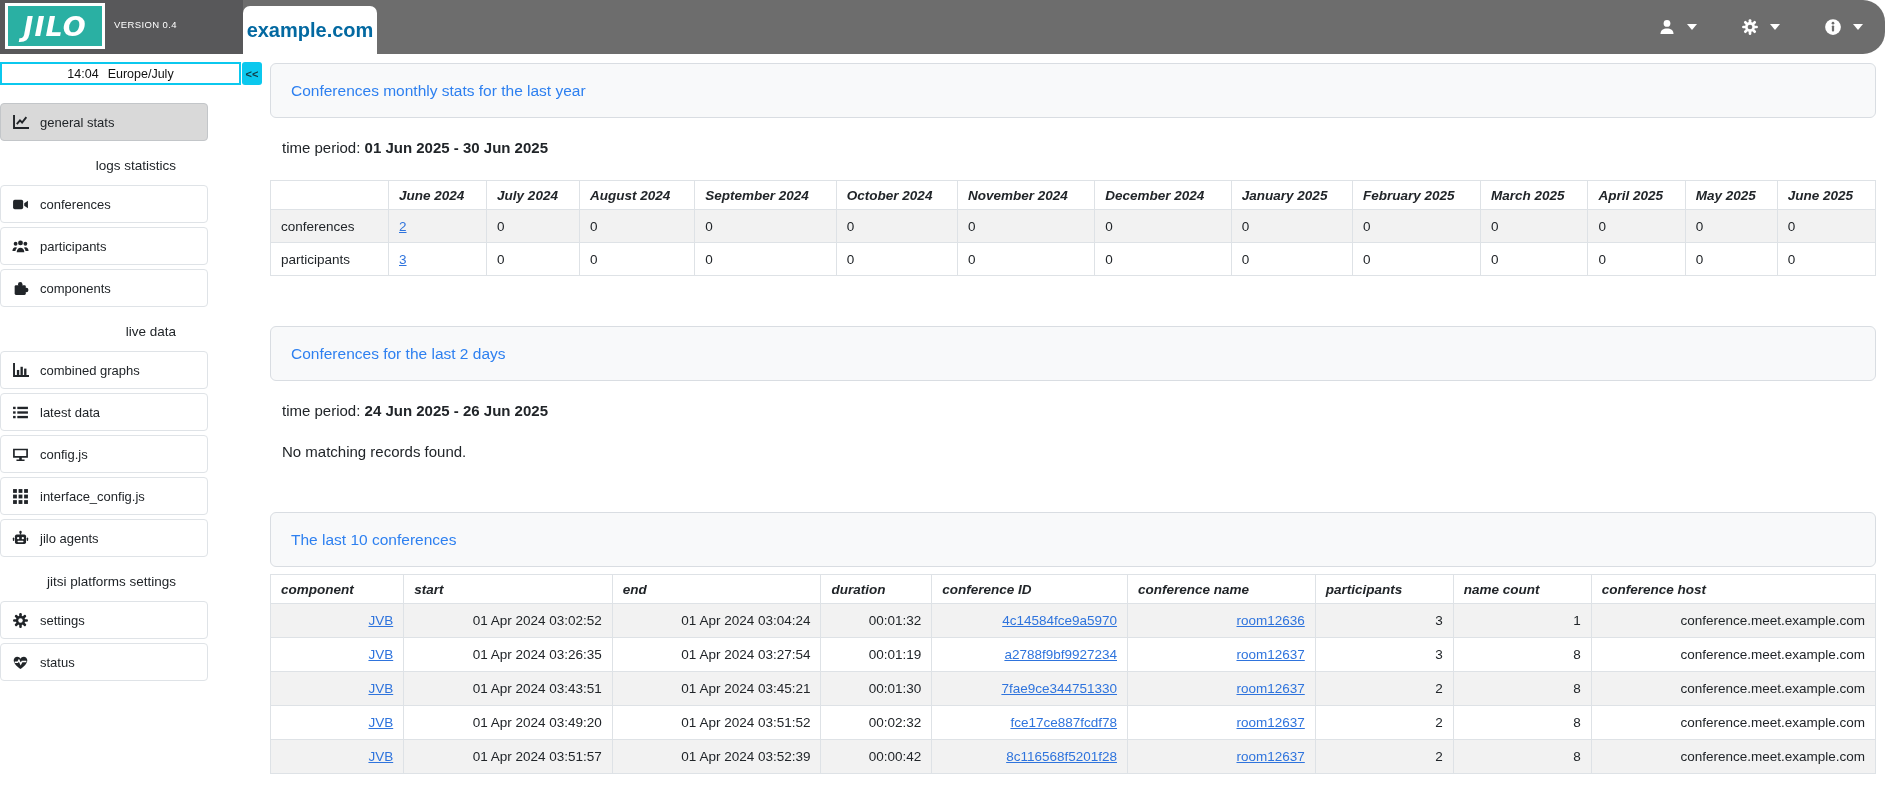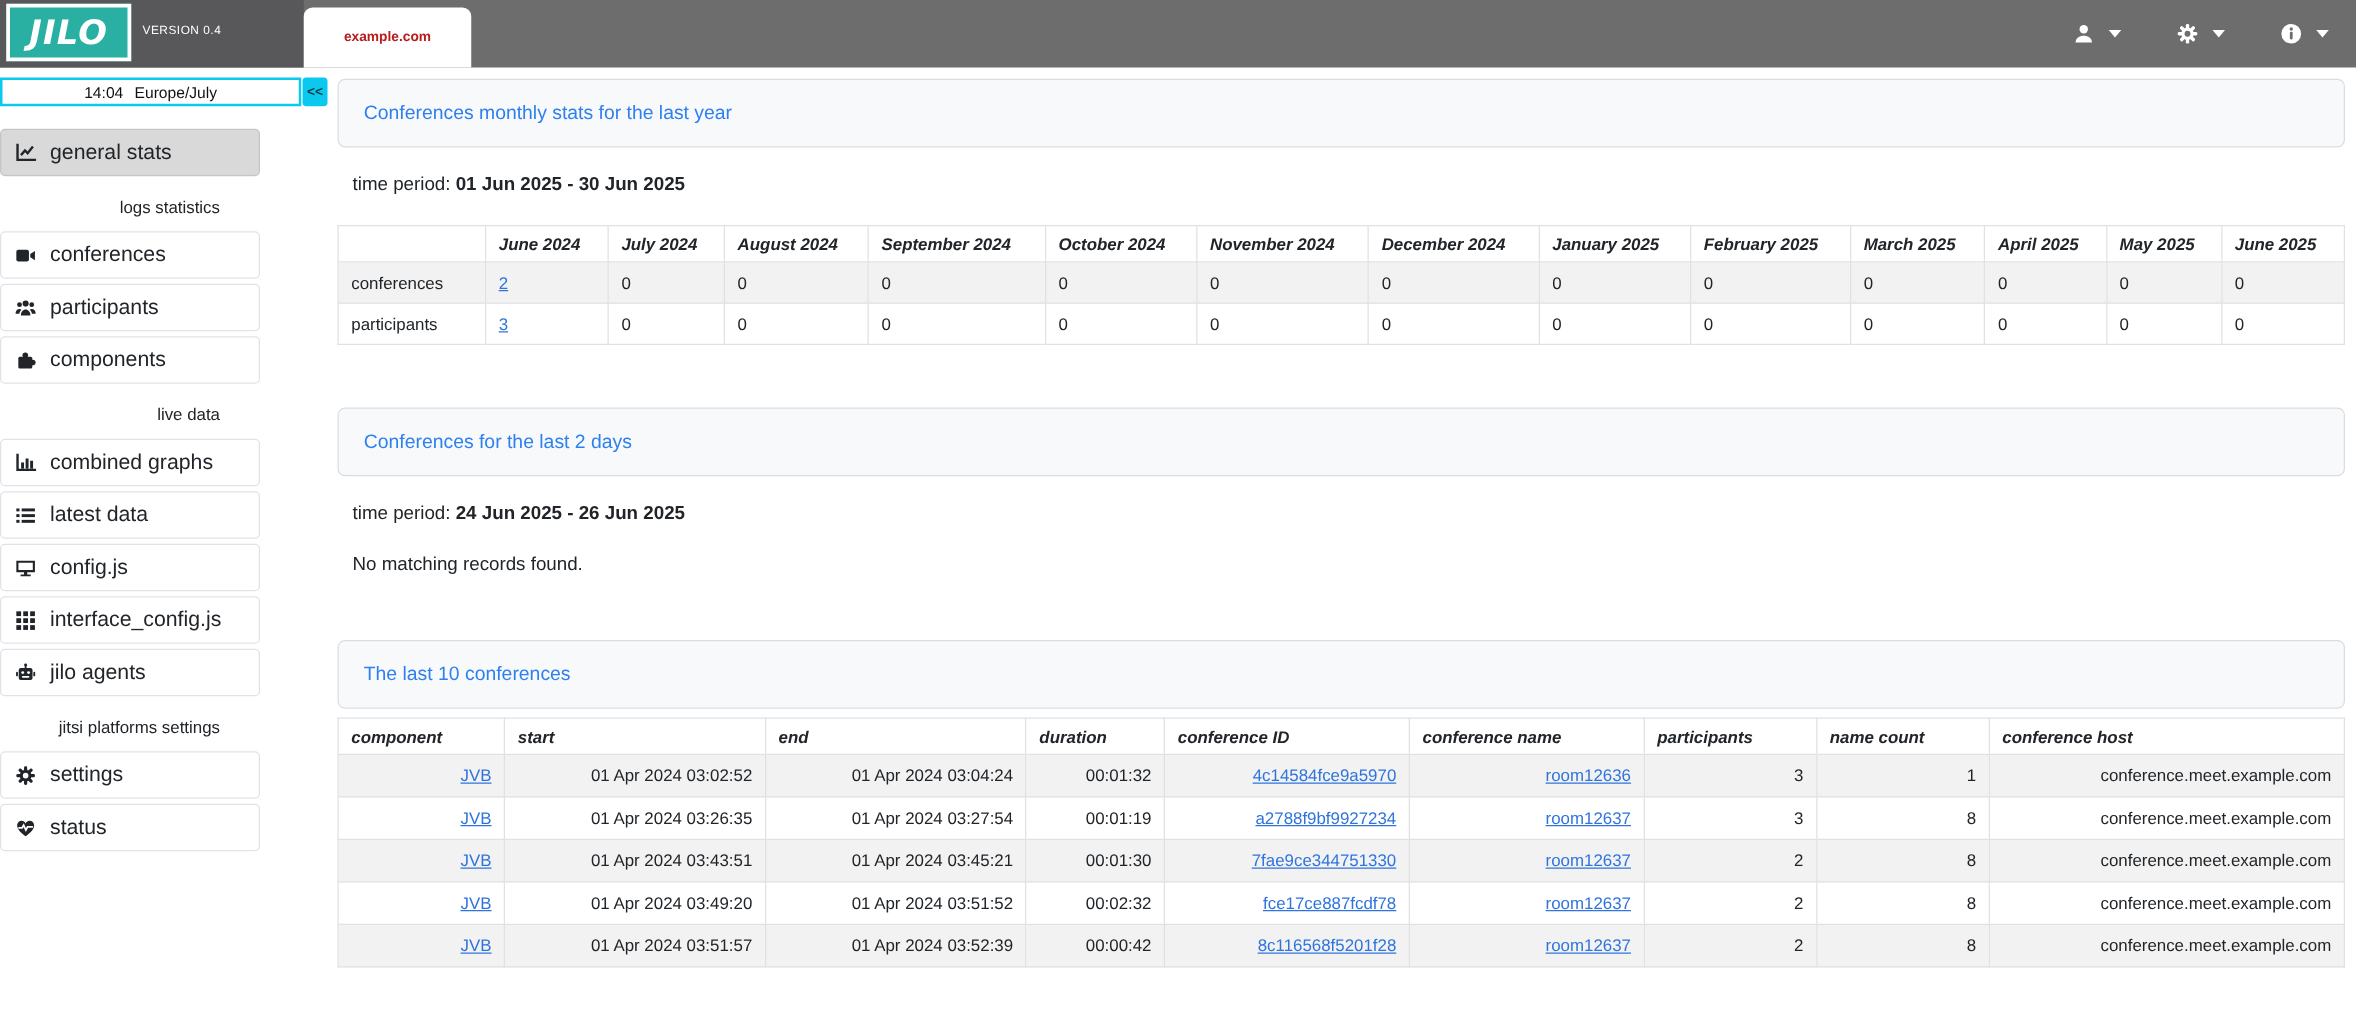--- a/index.html
+++ b/index.html
@@ -8,33 +8,33 @@
     background: #fff; color: #212529;
     font-family: "Liberation Sans", "DejaVu Sans", sans-serif;
   }
   :root {
     --teal: #2ab0a3; --bar: #6d6d6d; --bar-dark: #58585a;
     --cyan: #0bc8ee; --blue: #2e80f0; --link: #2f74dd;
     --border: #dee2e6; --stripe: #f2f2f2; --card: #f8f9fa;
   }
 
   
-  .topbar { height: 54px; background: var(--bar); display: flex; align-items: stretch; }
+  .topbar { height: 54px; background: var(--bar); display: flex; align-items: stretch; border-radius: 22px; }
   .topbar-left { width: 243px; flex: 0 0 auto; background: var(--bar-dark); display: flex; align-items: flex-start; }
   .logo {
     width: 100px; height: 46px; margin: 3px 0 0 5px; background: var(--teal);
     border: 3px solid #fff; color: #fff; font-style: italic; font-weight: bold;
     font-size: 27px; letter-spacing: 1px; display: flex; align-items: center; justify-content: center;
     font-family: "DejaVu Sans", "Liberation Sans", sans-serif;
   }
   .version { color: #fff; font-size: 9.5px; letter-spacing: .4px; margin: 19px 0 0 9px; }
   .tab {
     align-self: flex-end; height: 48px; width: 134px; background: #fff;
     border-radius: 7px 7px 0 0; display: flex; align-items: center; justify-content: center;
-    font-size: 11px; font-weight: 600; color: #b91c1c; cursor: default;
+    font-size: 20px; font-weight: 600; color: #0369a1; cursor: default;
   }
   .tb-spacer { flex: 1; }
   .tb-groups { display: flex; align-items: center; gap: 44px; padding-right: 22px; }
   .tb-group { display: flex; align-items: center; gap: 11px; cursor: pointer; --hole: #6d6d6d; }
   .tb-group svg { width: 18px; height: 18px; fill: #fff; display: block; }
   .caret { width: 0; height: 0; border-left: 5px solid transparent; border-right: 5px solid transparent; border-top: 6px solid #fff; }
 
   
   .layout { display: flex; height: 753px; }
   .sidebar { width: 262px; flex: 0 0 auto; padding-top: 8px; }
@@ -47,21 +47,21 @@
   .collapse-btn {
     width: 20px; background: var(--cyan); border: none; border-radius: 3px; margin-left: 1px;
     font-size: 11px; font-weight: bold; color: #103a44; cursor: pointer;
     font-family: "Liberation Sans", sans-serif;
   }
   .menu { margin-top: 18px; width: 208px; }
   .side-item {
     height: 38px; margin-bottom: 4px; background: #fff;
     border: 1px solid #dfe3e7; border-radius: 4px;
     display: flex; align-items: center; gap: 11px; padding: 0 8px 0 11px;
-    font-size: 17px; color: #212529; cursor: pointer;
+    font-size: 13px; color: #212529; cursor: pointer;
   }
   .side-item.active { background: #d9d9d9; border-color: #c3c6c9; }
   .side-item .side-icon svg { width: 17px; height: 17px; fill: #212529; display: block; }
   .side-section { padding: 13px 32px 12px 0; text-align: right; font-size: 13.5px; color: #212529; }
 
   
   .main { flex: 1; padding: 9px 9px 0 8px; overflow: hidden; }
   .card {
     background: var(--card); border: 1px solid #d9dde2; border-radius: 6px;
     height: 55px; padding: 0 20px; display: flex; align-items: center;

